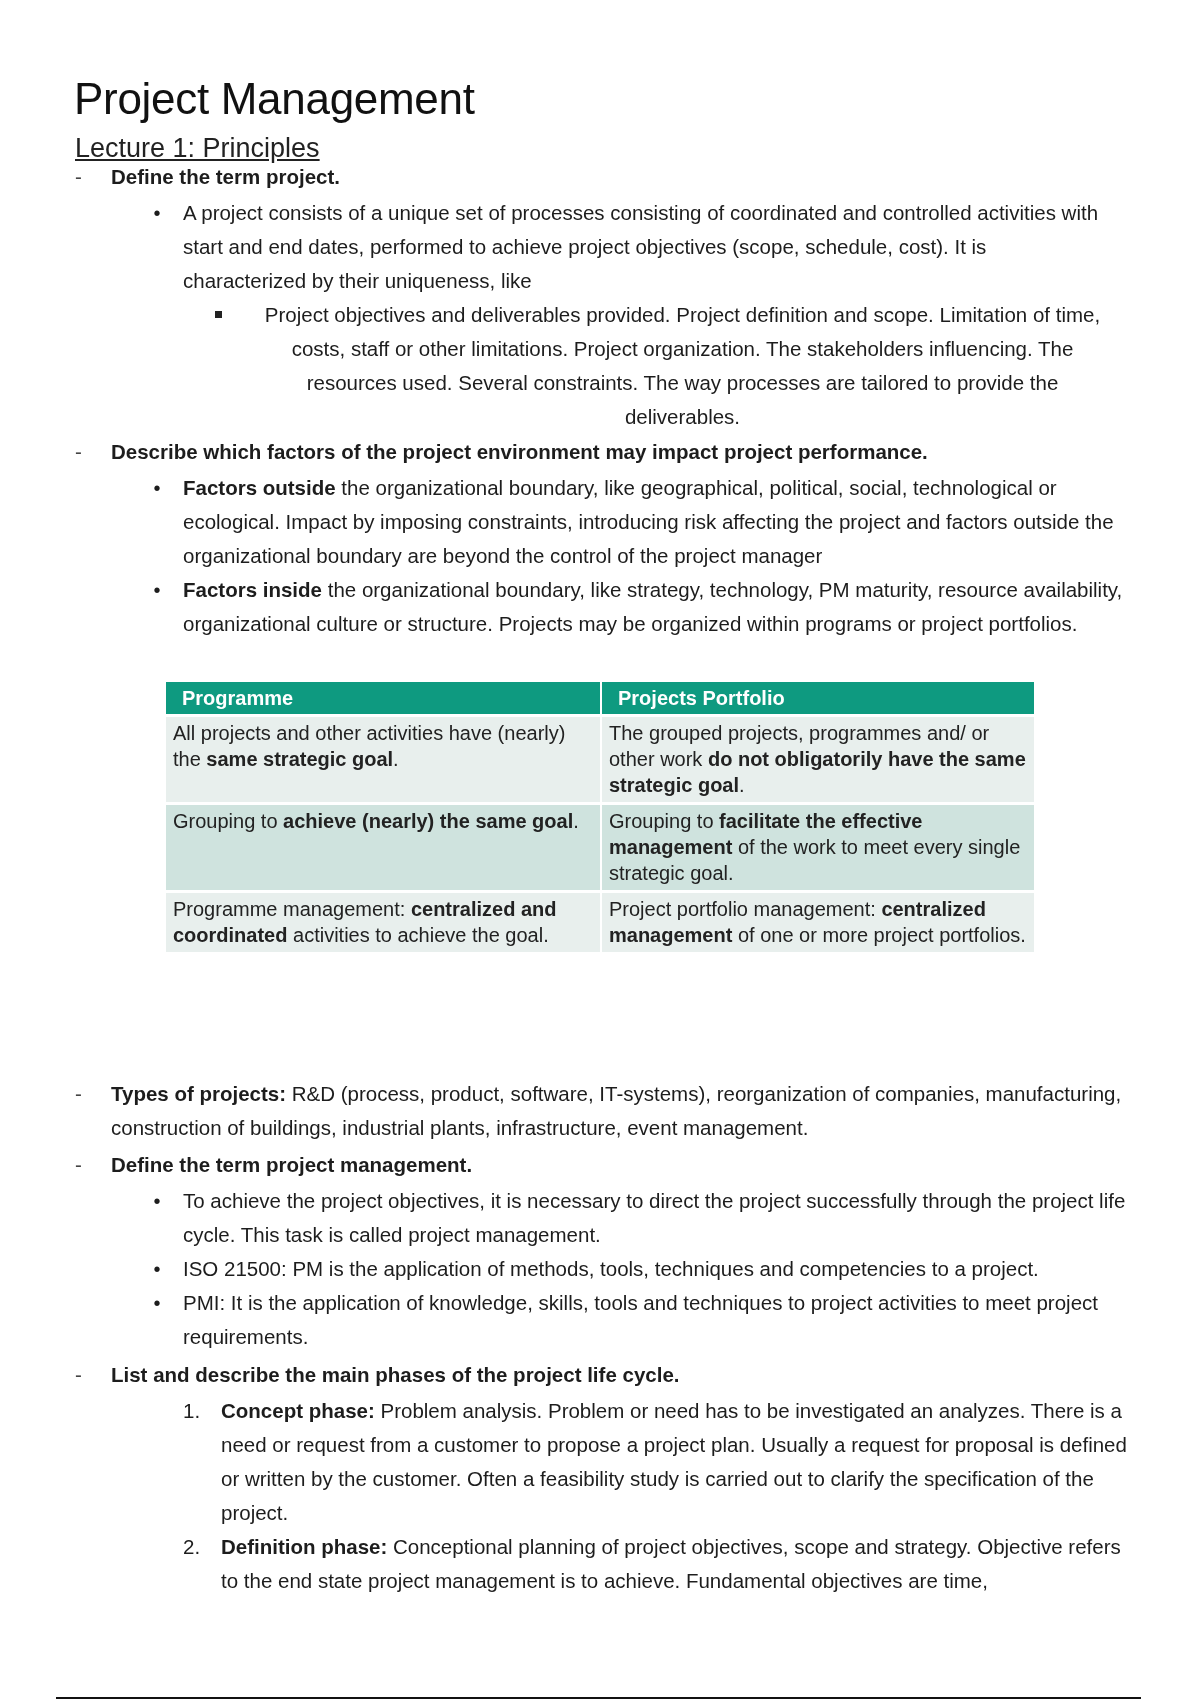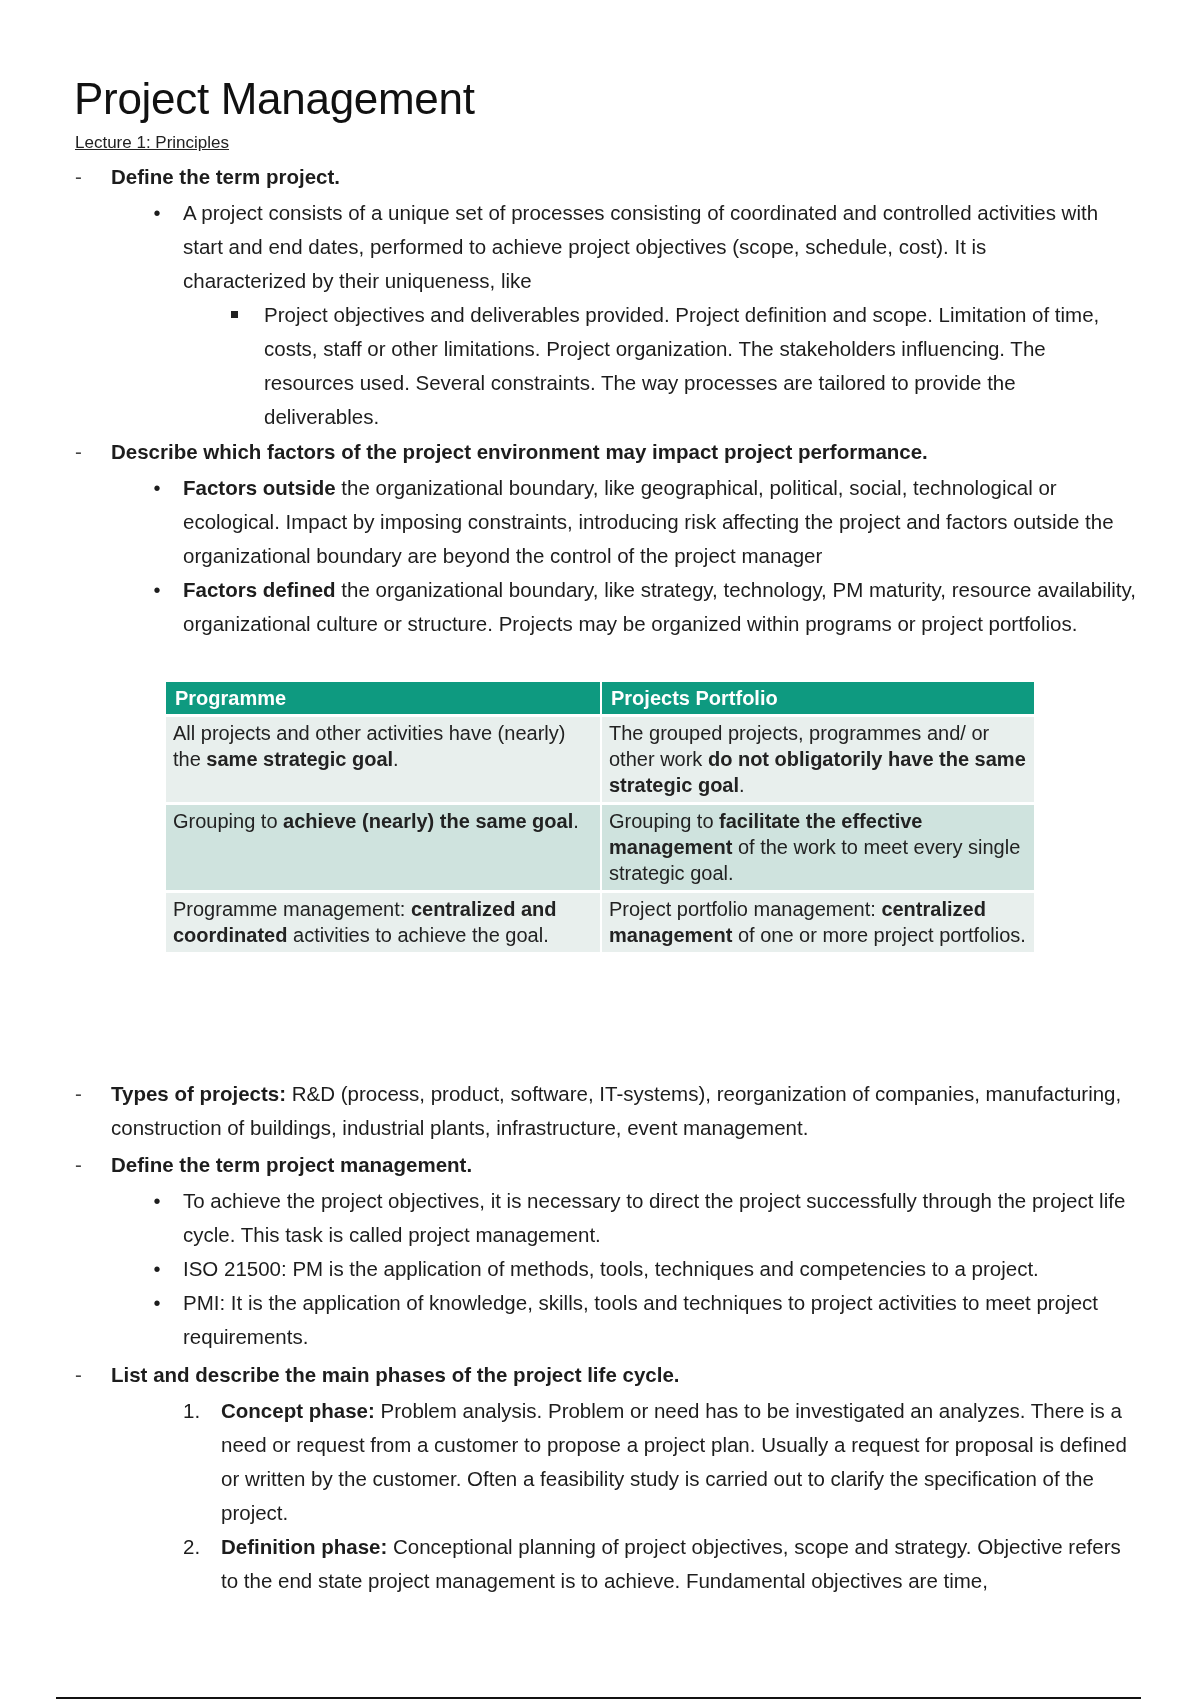--- a/index.html
+++ b/index.html
@@ -1,33 +1,33 @@
 <!DOCTYPE html>
 <html><head>
 <meta charset="utf-8">
 <style>
   html, body { margin: 0; padding: 0; background: #ffffff; }
   body { width: 1200px; height: 1700px; position: relative; overflow: hidden;
          font-family: "Liberation Sans", "DejaVu Sans", sans-serif; color: #1a1a1a; }
   .page { position: absolute; left: 0; top: 0; width: 968px; height: 1700px; }
   .title { position: absolute; left: 74px; top: 74px; font-size: 44px; font-weight: 400; letter-spacing: -0.3px; color: #111; }
-  .subtitle { position: absolute; left: 75px; top: 133px; font-size: 17px; text-decoration: underline; color: #222; text-align: center; }
+  .subtitle { position: absolute; left: 75px; top: 133px; font-size: 27px; text-decoration: underline; color: #222; text-align: center; }
   .text { font-size: 20.5px; line-height: 34px; color: #1d1d1d; }
   .sec { position: absolute; left: 75px; }
   .sec .dash { position: absolute; left: 0; top: 0; width: 30px; color: #444; }
   .sec .head { margin-left: 36px; font-weight: 700; }
   .blist { position: absolute; left: 147px; }
   .bitem { position: relative; padding-left: 36px; }
   .bitem .bullet { position: absolute; left: 0; top: 0; width: 20px; text-align: center; font-size: 20px; }
-  .sqlist { position: absolute; left: 228px; }
+  .sqlist { position: absolute; left: 212px; text-align: center; }
   .sqitem { position: relative; padding-left: 36px; }
   .sqitem .sq { position: absolute; left: 3px; top: 13px; width: 7px; height: 7px; background: #222; }
   table.cmp { position: absolute; left: 166px; top: 682px; width: 870px; border-collapse: collapse;
               font-family: "Liberation Sans", sans-serif; font-size: 20px; line-height: 26px; color: #222; }
-  table.cmp th { background: #0e9a80; color: #ffffff; text-align: left; font-weight: 700; padding: 3px 9px; height: 26px; border-right: 2px solid #ffffff; border-bottom: 3px solid #ffffff; }
+  table.cmp th { background: #0e9a80; color: #ffffff; text-align: left; font-weight: 700; padding: 3px 16px; height: 26px; border-right: 2px solid #ffffff; border-bottom: 3px solid #ffffff; }
   table.cmp td { vertical-align: top; padding: 3px 7px 4px 7px; border-right: 2px solid #ffffff; border-bottom: 3px solid #ffffff; }
   table.cmp tr.dark td { background: #cfe3de; }
   table.cmp tr.light td { background: #e8efed; }
   table.cmp td.c1 { width: 420px; }
   .olist { position: absolute; left: 183px; }
   .oitem { position: relative; padding-left: 38px; }
   .oitem .num { position: absolute; left: 0; top: 0; }
   .footer { position: absolute; left: 0; width: 1200px; top: 1665px; text-align: center; font-size: 17px; color: #111; }
   .footer .brand { font-weight: 700; font-size: 16px; }
   .logo { display: inline-block; width: 22px; height: 22px; border-radius: 50%; background: #111; color: #fff; font-weight: 700; font-size: 15px; line-height: 22px; text-align: center; vertical-align: middle; margin: 0 4px 0 8px; }
@@ -63,21 +63,21 @@
     <span class="dash">-</span>
     <div class="head">Describe which factors of the project environment may impact project performance.</div>
   </div>
   <div class="blist text" style="top:471px; width:990px;">
     <div class="bitem">
       <span class="bullet">•</span>
       <b>Factors outside</b><span> the organizational boundary, like geographical, political, social, technological or ecological. Impact by imposing constraints, introducing risk affecting the project and factors outside the organizational boundary are beyond the control of the project manager</span>
     </div>
     <div class="bitem">
       <span class="bullet">•</span>
-      <b>Factors defined</b><span> the organizational boundary, like strategy, technology, PM maturity, resource availability, organizational culture or structure. Projects may be organized within programs or project portfolios.</span>
+      <b>Factors inside</b><span> the organizational boundary, like strategy, technology, PM maturity, resource availability, organizational culture or structure. Projects may be organized within programs or project portfolios.</span>
     </div>
   </div>
 
   <table class="cmp">
     <thead>
       <tr>
         <th>Programme</th>
         <th>Projects Portfolio</th>
       </tr>
     </thead>

